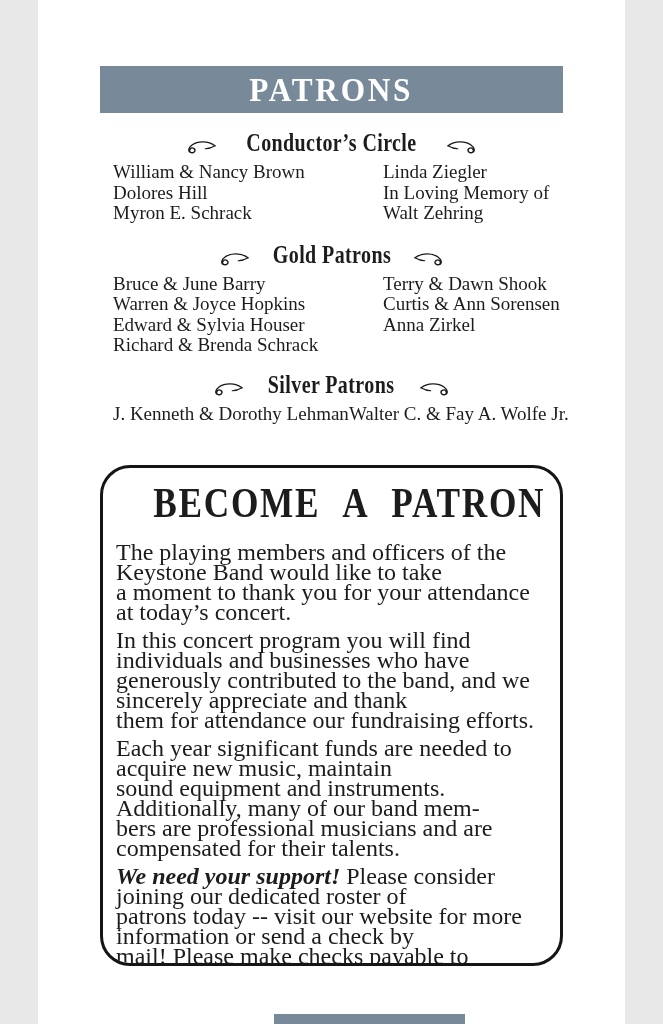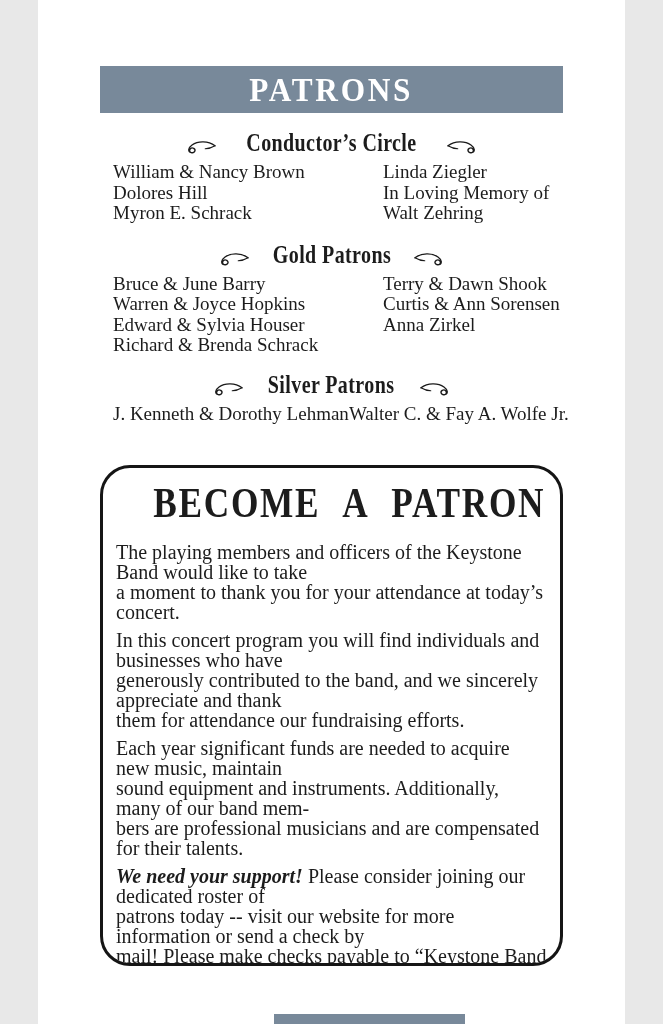--- a/index.html
+++ b/index.html
@@ -35,21 +35,21 @@
   
   .box {
     margin:41px 62px 0 62px; border:3px solid #151515; border-radius:30px;
     padding:8px 13px 10px 13px; box-sizing:border-box; height:501px; overflow:hidden;
   }
   .box-title { text-align:center; margin-top:4px; }
   .box-title-text {
     font-weight:bold; font-size:42px; line-height:46px; letter-spacing:2px; word-spacing:16px;
     display:inline-block; transform:scaleX(0.84); white-space:nowrap;
   }
-  .para { font-size:20px; line-height:20px; margin-top:8px; }
+  .para { font-size:24px; line-height:20px; margin-top:8px; }
   .para-first { margin-top:16px; }
   .line { min-height:20px; }
   .lead { font-weight:bold; font-style:italic; }
   
   .strip { position:absolute; left:236px; top:1014px; width:191px; height:10px; background:#78899a; }
 </style>
 </head>
 <body>
 
 <div class="page">

